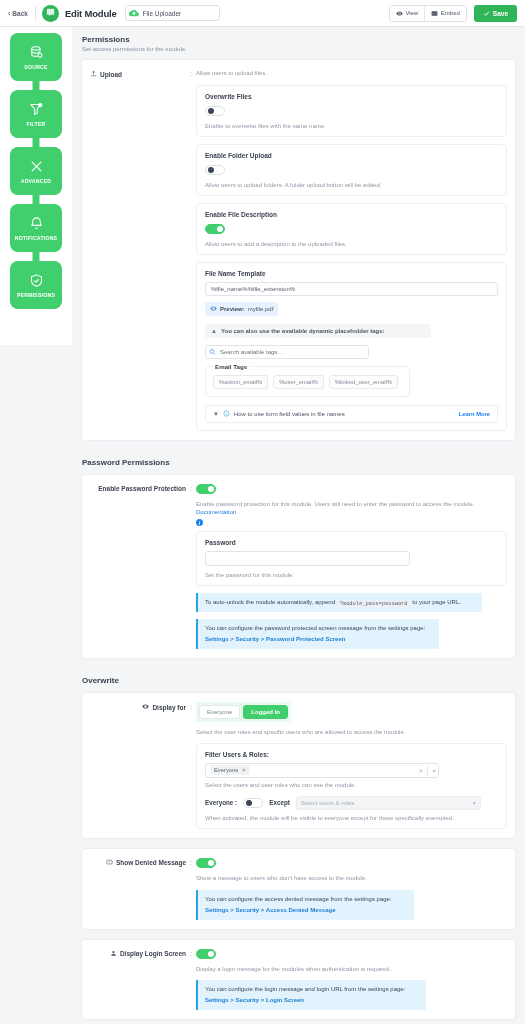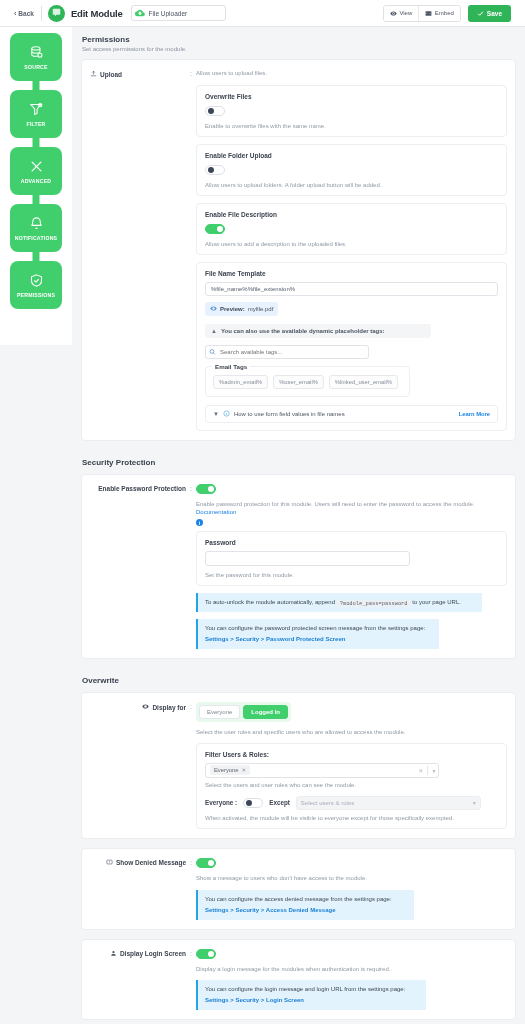--- a/index.html
+++ b/index.html
@@ -11,21 +11,21 @@
     overflow: hidden;
     font-size: 7px;
   }
 
   
   .topbar {
     height: 27px;
     background: #ffffff;
     border-bottom: 1px solid #e4e6ea;
     display: flex; align-items: center;
-    padding: 0 14px;
+    padding: 0 8px;
     gap: 6px;
   }
   .back-link {
     display: flex; align-items: center; gap: 2px;
     color: #5b6472; font-size: 6.5px; font-weight: bold;
     padding-right: 7px;
     border-right: 1px solid #e0e2e6;
     height: 15px;
   }
   .back-chevron { font-size: 7px; line-height: 1; }
@@ -487,21 +487,21 @@
               <span>How to use form field values in file names</span>
               <span class="learn">Learn More</span>
             </div>
           </div>
 
         </div>
       </div>
     </div>
 
     <div class="sect-head">
-      <div class="sect-title">Security Protection</div>
+      <div class="sect-title">Password Permissions</div>
     </div>
 
     <div class="panel">
       <div class="frow">
         <div class="flabel right">
           <span>Enable Password Protection</span>
         </div>
         <div class="colon">:</div>
         <div class="fbody">
           <span class="toggle on"></span>

